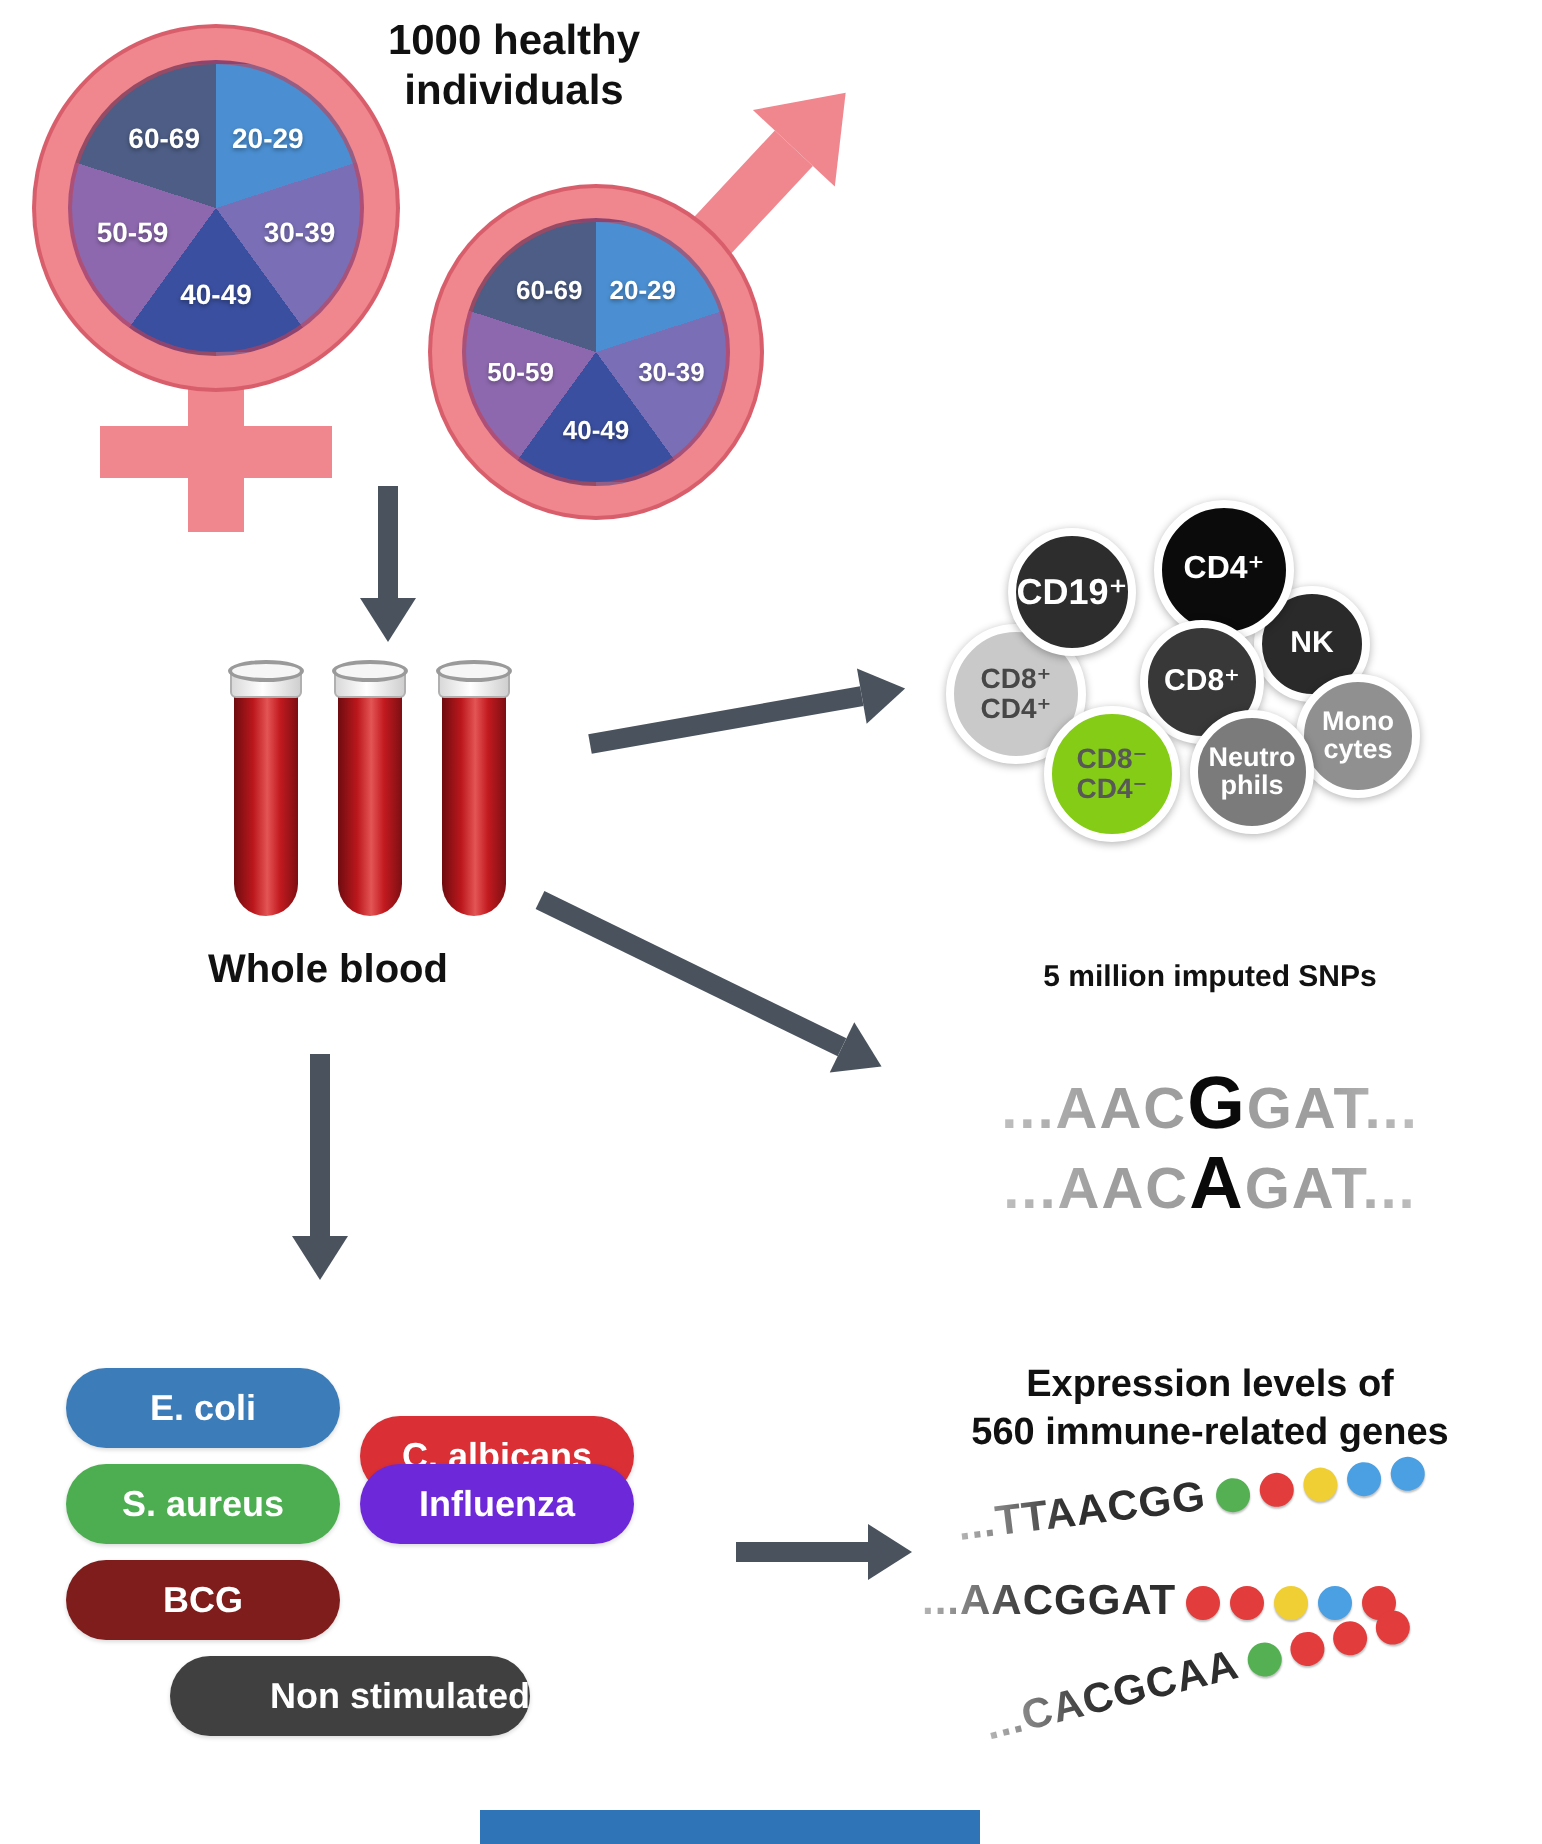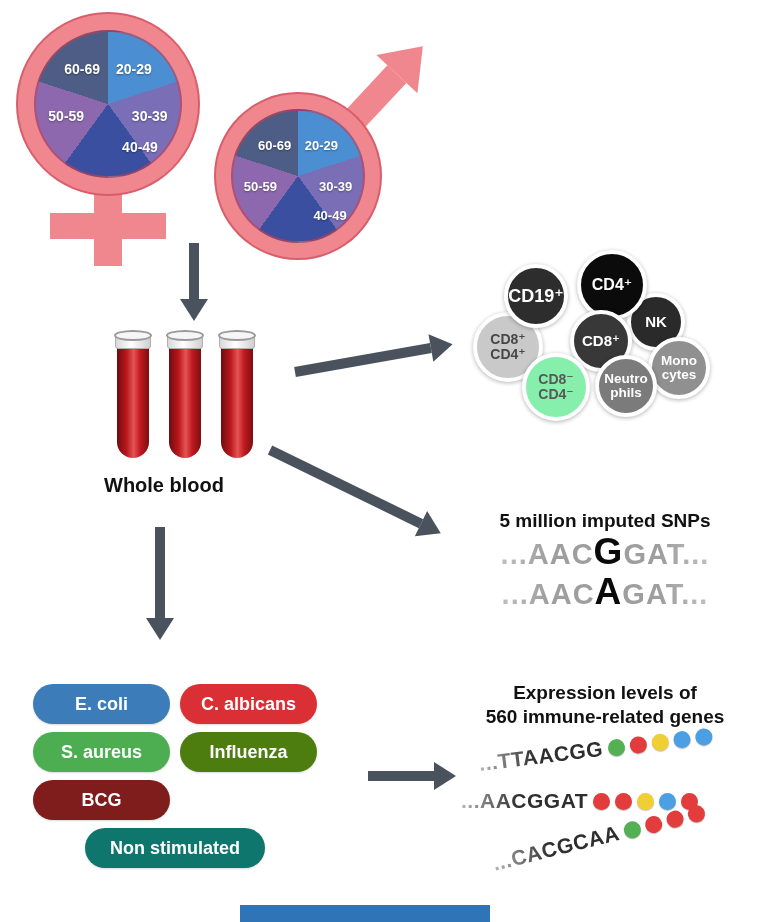--- a/index.html
+++ b/index.html
@@ -6,37 +6,37 @@
   .canvas {
     position:relative; width:771px; height:922px; background:#ffffff;
     overflow:hidden; font-family:"Liberation Sans","DejaVu Sans",sans-serif;
   }
   .abs { position:absolute; }
 
   
   .h-title { position:absolute; text-align:center; font-weight:bold; color:#111; }
   .top-title { left:157px; top:8px; width:200px; font-size:21px; line-height:1.2; }
   .immune-title { left:450px; top:211px; width:310px; font-size:19px; }
-  .snp-title { left:450px; top:510px; width:310px; font-size:19px; }
+  .snp-title { left:450px; top:480px; width:310px; font-size:15px; }
   .expr-title { left:440px; top:681px; width:330px; font-size:19px; line-height:1.25; }
   .wb-title { left:64px; top:474px; width:200px; font-size:20px;text-align:center; }
 
   
   .sym-circle { position:absolute; border-radius:50%; border:2px solid rgba(198,62,80,.55); box-sizing:border-box; }
   .f-circle { left:16px; top:12px; width:184px; height:184px; }
   .m-circle { left:214px; top:92px; width:168px; height:168px; }
   .age-pie { position:absolute; border-radius:50%; border:2px solid rgba(198,62,80,.6); box-sizing:border-box; }
   .f-pie { left:16px; top:16px; width:148px; height:148px; }
   .m-pie { left:15px; top:15px; width:134px; height:134px; }
   .pie-label { position:absolute; transform:translate(-50%,-50%); color:#fff; font-weight:bold;
                font-size:14px; white-space:nowrap; text-shadow:0 1px 2px rgba(0,0,0,.35); }
   .m-pie .pie-label { font-size:13px; }
   .pl-0 { left:68%; top:26%; } 
   .pl-1 { left:79%; top:58%; } 
-  .pl-2 { left:50%; top:80%;margin-left:32px; } 
+  .pl-2 { left:50%; top:80%; } 
   .pl-3 { left:21%; top:58%; } 
   .pl-4 { left:32%; top:26%; } 
   .f-stem { left:94px; top:190px; width:28px; height:76px; }
   .f-bar  { left:50px; top:213px; width:116px; height:26px; }
   .m-arrow { left:356px; top:104px; width:100px; height:28px; display:flex; align-items:center;
              transform:rotate(-47deg); transform-origin:0 50%; }
   .m-arrow .m-shaft { width:60px; height:26px; }
   .m-arrow .pink-head { width:0; height:0; border-top:28px solid transparent; border-bottom:28px solid transparent;
                         border-left:38px solid #f0868e; }
 
@@ -107,20 +107,24 @@
   .er-1 { left:461px; top:789px; }
   .er-2 { left:493px; top:852px; transform:rotate(-14deg); }
 
   .bottom-bar { position:absolute; left:240px; top:905px; width:250px; height:17px; }
 </style>
 </head>
 <body>
 
 <div class="canvas">
 
+  <div class="h-title top-title">
+    <div>1000 healthy</div>
+    <div>individuals</div>
+  </div>
 
   <div>
     <div class="abs f-stem" style="background: rgb(240, 134, 142);"></div>
     <div class="abs f-bar" style="background: rgb(240, 134, 142);"></div>
     <div class="sym-circle f-circle" style="background: rgb(240, 134, 142);">
       <div class="age-pie f-pie" style="background: conic-gradient(rgb(75, 143, 210) 0deg, rgb(75, 143, 210) 72deg, rgb(122, 111, 182) 72deg, rgb(122, 111, 182) 144deg, rgb(58, 79, 159) 144deg, rgb(58, 79, 159) 216deg, rgb(141, 104, 174) 216deg, rgb(141, 104, 174) 288deg, rgb(77, 93, 133) 288deg, rgb(77, 93, 133) 360deg);">
         <span class="pie-label pl-0">20-29</span>
         <span class="pie-label pl-1">30-39</span>
         <span class="pie-label pl-2">40-49</span>
         <span class="pie-label pl-3">50-59</span>
@@ -197,49 +201,49 @@
   <div class="cell c-mono" style="background: rgb(144, 144, 144); color: rgb(255, 255, 255);">
       <span>Mono
 cytes</span>
     </div>
   <div class="cell c-cd4" style="background: rgb(11, 11, 11); color: rgb(255, 255, 255);">
       <span>CD4⁺</span>
     </div>
   <div class="cell c-cd8" style="background: rgb(56, 56, 56); color: rgb(255, 255, 255);">
       <span>CD8⁺</span>
     </div>
-  <div class="cell c-cd8cd4mm" style="background: #86efac; color: rgb(88, 88, 88);">
+  <div class="cell c-cd8cd4mm" style="background: #84cc16; color: rgb(88, 88, 88);">
       <span>CD8⁻
 CD4⁻</span>
     </div>
   <div class="cell c-neutro" style="background: rgb(123, 123, 123); color: rgb(255, 255, 255);">
       <span>Neutro
 phils</span>
     </div>
 
   <div class="h-title snp-title">5 million imputed SNPs</div>
   <div class="snp-line snp-l0"><span>...AAC</span><span class="snp-var">G</span><span>GAT...</span></div>
   <div class="snp-line snp-l1"><span>...AAC</span><span class="snp-var">A</span><span>GAT...</span></div>
 
   <div class="stim st-0" style="background: rgb(60, 124, 184);">
       <span>E. coli</span>
     </div>
-  <div class="stim st-1" style="background: rgb(217, 47, 53);">
+  <div class="stim st-1" style="background: rgb(217, 47, 53); margin-top: 24px;">
       <span>C. albicans</span>
     </div>
   <div class="stim st-2" style="background: rgb(76, 174, 80);">
       <span>S. aureus</span>
     </div>
-  <div class="stim st-3" style="background: #4d7c0f; text-align: center;">
+  <div class="stim st-3" style="background: #6d28d9; text-align: center;">
       <span>Influenza</span>
     </div>
   <div class="stim st-4" style="background: #7f1d1d;">
       <span>BCG</span>
     </div>
-  <div class="stim st-6" style="background: #0f766e;">
+  <div class="stim st-6" style="background: #404040; justify-content: flex-end;">
       <span>Non stimulated</span>
     </div>
 
   <div class="h-title expr-title">
     <div>Expression levels of</div>
     <div>560 immune-related genes</div>
   </div>
 
   <div class="expr-row er-0">
     <span class="seq">...TTAACGG</span>

